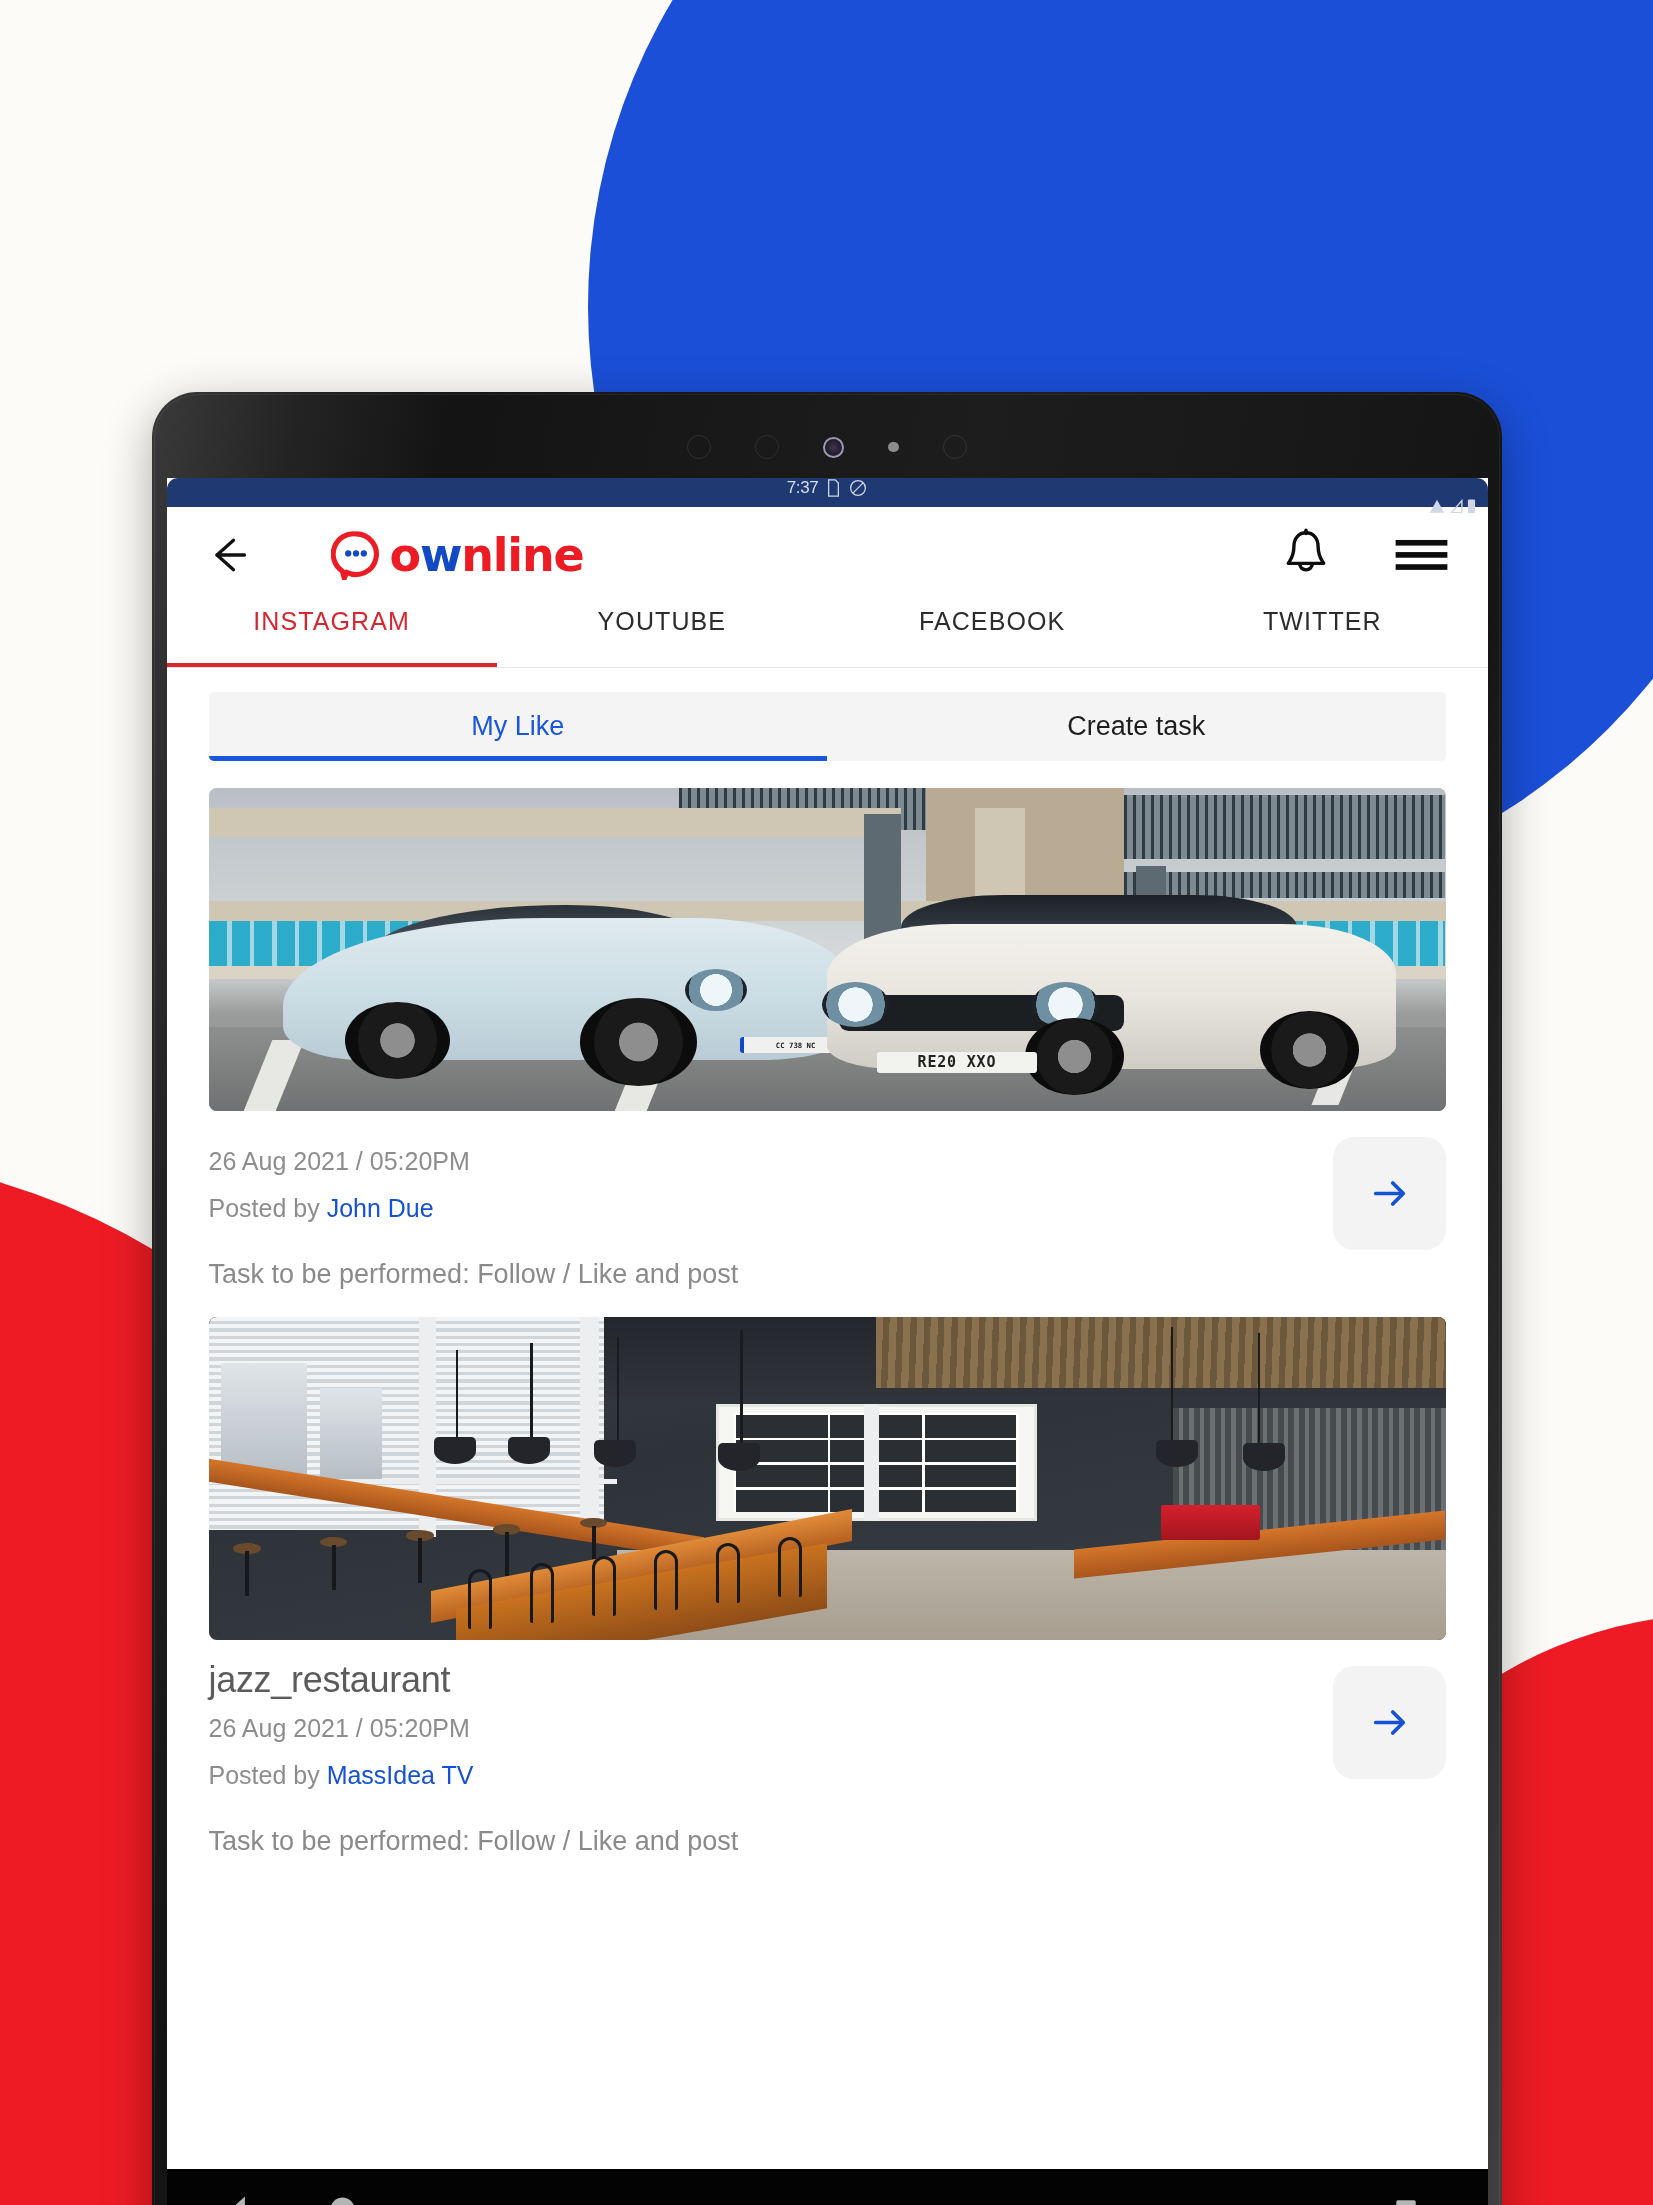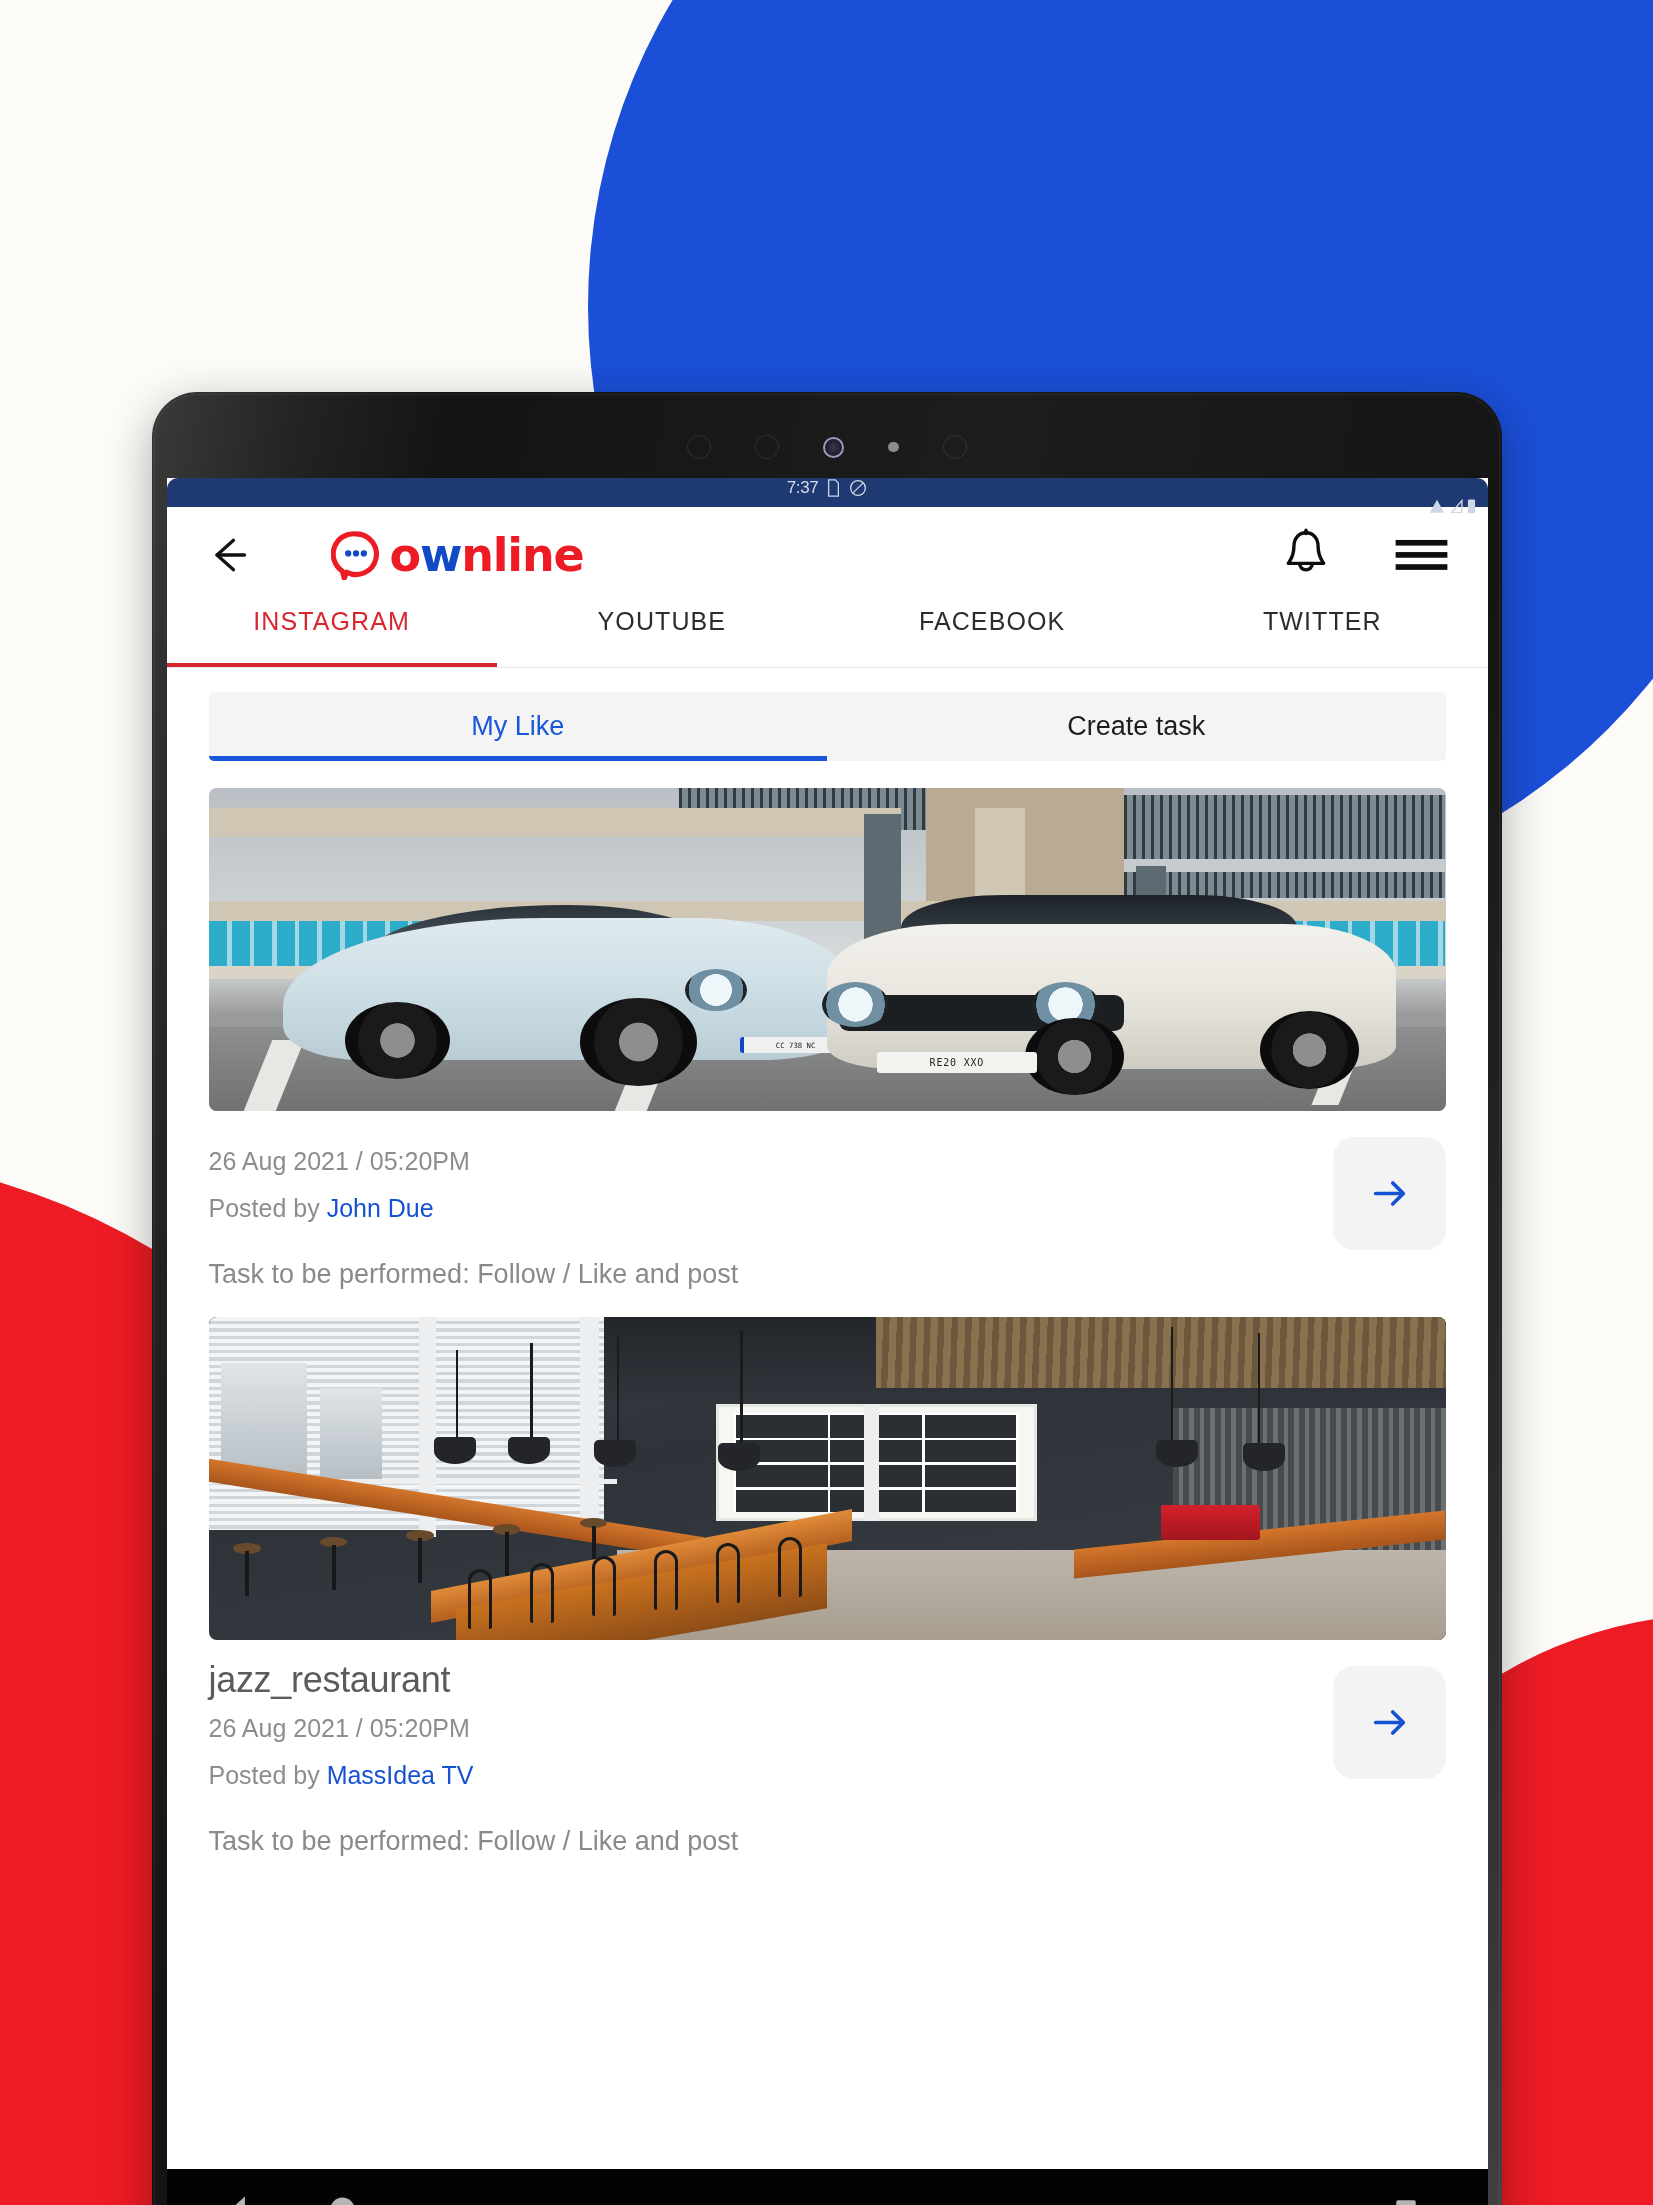--- a/index.html
+++ b/index.html
@@ -319,21 +319,21 @@
     width:32%; height:20%;
     background:linear-gradient(180deg,#1d2227,#38424b 70%,#6e7b84);
     border-radius: 26% 26% 8% 8% / 50% 50% 10% 10%;
   }
   .honda-grille {
     position:absolute; right:26%; bottom:25%;
     width:23%; height:11%;
     background:#1b1f22; border-radius:9.7px;
   }
   .wheel { position:absolute; border-radius:50%; background:radial-gradient(circle,#8e8e8e 0 26%,#1a1a1a 27% 60%,#0c0c0c 61% 100%); }
-  .plate { position:absolute; background:#f2f2ef; border-radius:3.2px; display:flex; align-items:center; justify-content:center; color:#222; font-weight:400; font-family:"DejaVu Sans Mono", monospace; }
+  .plate { position:absolute; background:#f2f2ef; border-radius:3.2px; display:flex; align-items:center; justify-content:center; color:#222; font-weight:700; font-family:"DejaVu Sans Mono", monospace; }
   .headlight { position:absolute; border-radius:50%; background:radial-gradient(circle,#eef6fa 0 42%,#6f8fa3 43% 72%,#1d2227 73% 100%); }
 
   
   .rest-bg { position:absolute; inset:0; background:linear-gradient(170deg,#3b4048 0%,#2e333a 40%,#3a3f46 100%); }
   .rest-ceiling { position:absolute; left:0; right:0; top:0; height:26%; background:linear-gradient(180deg,#23262b,#31353b); }
   .wood-ceiling { position:absolute; right:0; top:0; width:46%; height:22%; background:repeating-linear-gradient(92deg,#8f7550 0 7.3px,#6f5a3c 7.3px 13.7px); opacity:.95; }
   .window-wall { position:absolute; left:0; top:0; width:32%; height:66%; background:repeating-linear-gradient(180deg,#f2f4f5 0 4px,#cfd5d8 4px 7.3px); }
   .window-mull { position:absolute; background:#eceef0; }
   .city { position:absolute; background:linear-gradient(180deg,#dfe4e7,#b6bec4); }
   .shelf-wall { position:absolute; left:41%; top:27%; width:26%; height:36%; background:#f6f6f3; border:3.2px solid #e7e7e2; }
@@ -477,21 +477,21 @@
                 <span>CC 738 NC</span>
               </div>
 
               <div class="honda-glass"></div>
               <div class="honda-body"></div>
               <div class="honda-grille"></div>
               <div class="headlight" style="right:45%;bottom:26%;width:5.4%;height:14%;"></div>
               <div class="headlight" style="right:28%;bottom:26%;width:5.4%;height:14%;"></div>
               <div class="wheel" style="right:7%;bottom:7%;width:8%;height:24%;"></div>
               <div class="wheel" style="right:26%;bottom:5%;width:8%;height:24%;"></div>
-              <div class="plate" style="right:33%;bottom:12%;width:13%;height:6.5%;font-size:10px;letter-spacing:0.8px;">
+              <div class="plate" style="right:33%;bottom:12%;width:13%;height:6.5%;font-size:15px;letter-spacing:0.8px;">
                 <span>RE20 XXO</span>
               </div>
             </div>
           </div>
           <div class="post-body">
             <div class="post-text">
               <div class="post-date">26 Aug 2021 / 05:20PM</div>
               <div class="post-author">
                 <span>Posted by</span>
                 <span class="author-link">John Due</span>

